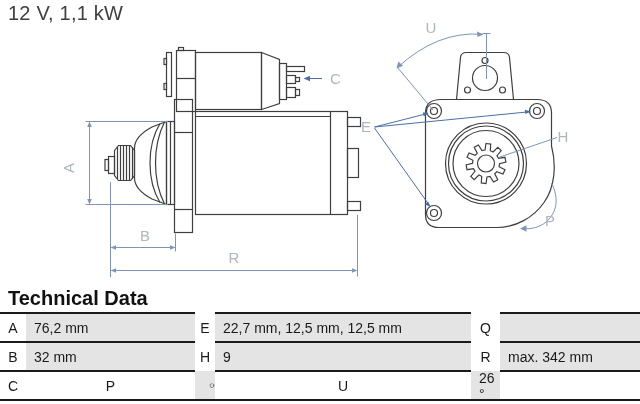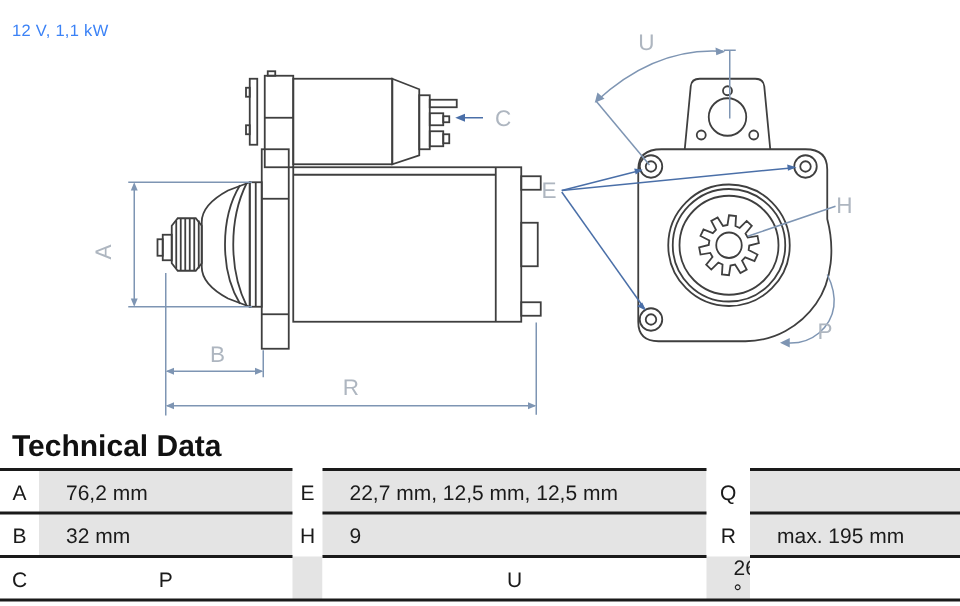--- a/index.html
+++ b/index.html
@@ -1,33 +1,33 @@
 <!DOCTYPE html>
 <html><head>
 <meta charset="utf-8">
 <style>
   html,body{margin:0;padding:0;}
   body{
     width:640px;height:404px;position:relative;overflow:hidden;
     background:#ffffff;font-family:"Liberation Sans", sans-serif;color:#1a1a1a;
   }
-  .page-title{position:absolute;left:8px;top:15px;font-size:11px;letter-spacing:.2px;color:#3b82f6;}
+  .page-title{position:absolute;left:8px;top:2px;font-size:20px;letter-spacing:.2px;color:#404040;}
   #drawing{position:absolute;left:0;top:0;}
   .tech-heading{position:absolute;left:8px;top:287px;font-size:20px;font-weight:bold;color:#111;}
   .table-wrap{position:absolute;left:0;top:312px;width:640px;height:90px;}
   .tgrid{
     position:absolute;left:0;top:1px;width:640px;height:87px;
     display:grid;
     grid-template-columns:26px 169px 20px 256px 29px 140px;
     grid-template-rows:29px 29px 29px;
     font-size:14px;
   }
   .cell{display:flex;align-items:center;overflow:hidden;}
   .kcell{justify-content:center;background:#ffffff;}
-  .vcell{background:#e4e4e4;padding-left:18px;}
+  .vcell{background:#e4e4e4;padding-left:8px;}
   .rule{position:absolute;height:2px;background:#1a1a1a;z-index:5;}
   .picon{margin-left:6px;display:block;}
 </style>
 </head>
 <body>
 
 <div class="page-title">12 V, 1,1 kW</div>
 
 <svg id="drawing" width="640" height="284" viewBox="0 0 640 284">
 
@@ -192,21 +192,21 @@
     <div class="cell kcell">E</div>
     <div class="cell vcell">22,7 mm, 12,5 mm, 12,5 mm</div>
     <div class="cell kcell">Q</div>
     <div class="cell vcell"></div>
 
     <div class="cell kcell">B</div>
     <div class="cell vcell">32 mm</div>
     <div class="cell kcell">H</div>
     <div class="cell vcell">9</div>
     <div class="cell kcell">R</div>
-    <div class="cell vcell">max. 195 mm</div>
+    <div class="cell vcell">max. 342 mm</div>
 
     <div class="cell kcell">C</div>
     <div class="cell kcell">P</div>
     <div class="cell vcell">
 
       <svg class="picon" width="19" height="19" viewBox="0 0 19 19">
         <path d="M9.5,3.6 A6.1,6.1 0 1 0 15.1,7.2" fill="none" stroke="#1a1a1a" stroke-width="1.4"></path>
         <circle cx="12" cy="4.1" r="0.9" fill="#1a1a1a"></circle>
         <circle cx="14.3" cy="5.6" r="0.9" fill="#1a1a1a"></circle>
         <polygon points="15.6,10.6 11.9,7.6 16.6,6.1" fill="#1a1a1a"></polygon>

